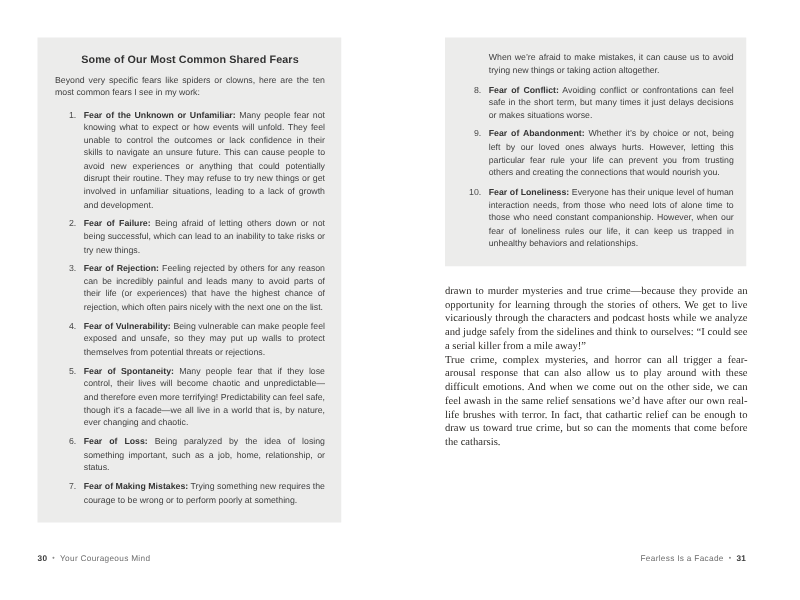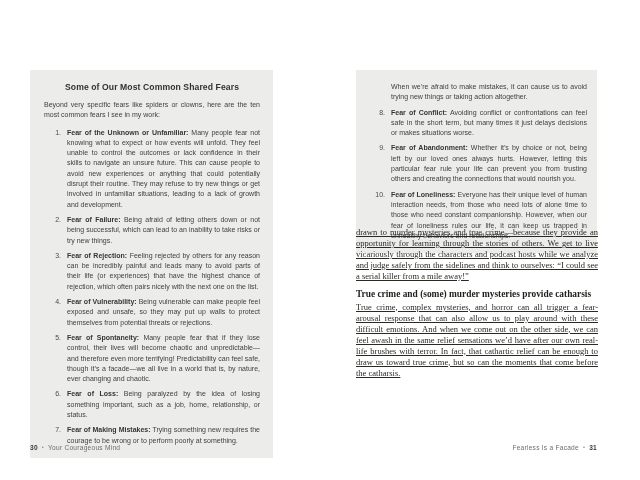--- a/index.html
+++ b/index.html
@@ -5,42 +5,41 @@
   html,body{margin:0;padding:0;}
   body{
     width:640px;height:480px;position:relative;background:#ffffff;
     font-family:"Liberation Sans",sans-serif;overflow:hidden;
   }
   
   .graybox{
     position:absolute;background:#ececeb;color:#414141;
     box-sizing:border-box;font-size:7px;line-height:10.3px;
     text-align:justify;
-    margin-top:40px;
   }
   .box-left{left:30px;top:30px;width:243px;padding:12px 13px 12px 14px;}
   .box-right{left:356px;top:30px;width:241px;padding:12px 10px 12px 12px;}
   .box-title{
     margin:0 0 7px 0;font-size:8.6px;line-height:11px;font-weight:bold;
     text-align:center;color:#323232;letter-spacing:.1px;
   }
   .box-intro{margin:0 0 7px 0;}
   .fear-list{list-style:none;margin:0;padding:0;}
   .fear-item{display:flex;margin-top:5px;}
   .fear-num{flex:0 0 17px;text-align:right;margin-right:6px;color:#4a4a4a;}
   .fear-text{flex:1;text-align:justify;}
   .fear-lead{font-weight:bold;color:#353535;}
   .cont-para{margin:0 0 5px 23px;text-align:justify;}
   
   .body-text{
     position:absolute;left:356px;top:227px;width:242px;
     font-family:"Liberation Serif",serif;font-size:8.5px;line-height:11px;
     color:#2b2925;text-align:justify;
   }
-  .body-text p{margin:0;text-decoration:underline;}
+  .body-text p{margin:0;}
   .body-heading{
     margin:7px 0 1px 0;font-size:9.4px;line-height:11.5px;font-weight:bold;
     text-align:left;color:#1f1e1b;
   }
   .para-indent{text-indent:12px;}
   
   .footer{
     position:absolute;top:444px;font-size:6.6px;letter-spacing:.25px;
     color:#6e6e6e;white-space:nowrap;
   }
@@ -104,19 +103,18 @@
     </li>
     <li class="fear-item">
       <span class="fear-num">10.</span>
       <span class="fear-text"><b class="fear-lead">Fear of Loneliness:</b> <span>Everyone has their unique level of human interaction needs, from those who need lots of alone time to those who need constant companionship. However, when our fear of loneliness rules our life, it can keep us trapped in unhealthy behaviors and relationships.</span></span>
     </li>
   </ol>
 </div>
 
 <div class="body-text">
   <p>drawn to murder mysteries and true crime—because they provide an opportunity for learning through the stories of others. We get to live vicariously through the characters and podcast hosts while we analyze and judge safely from the sidelines and think to ourselves: “I could see a serial killer from a mile away!”</p>
-  <h3 class="body-heading">True crime and (some) murder mysteries provide catharsis</h3>
   <p>True crime, complex mysteries, and horror can all trigger a fear-arousal response that can also allow us to play around with these difficult emotions. And when we come out on the other side, we can feel awash in the same relief sensations we’d have after our own real-life brushes with terror. In fact, that cathartic relief can be enough to draw us toward true crime, but so can the moments that come before the catharsis.</p>
 </div>
 
 <div class="footer footer-right">
   <span>Fearless Is a Facade</span><span class="dot">•</span><span class="pgnum">31</span>
 </div>
 
 </body></html>

